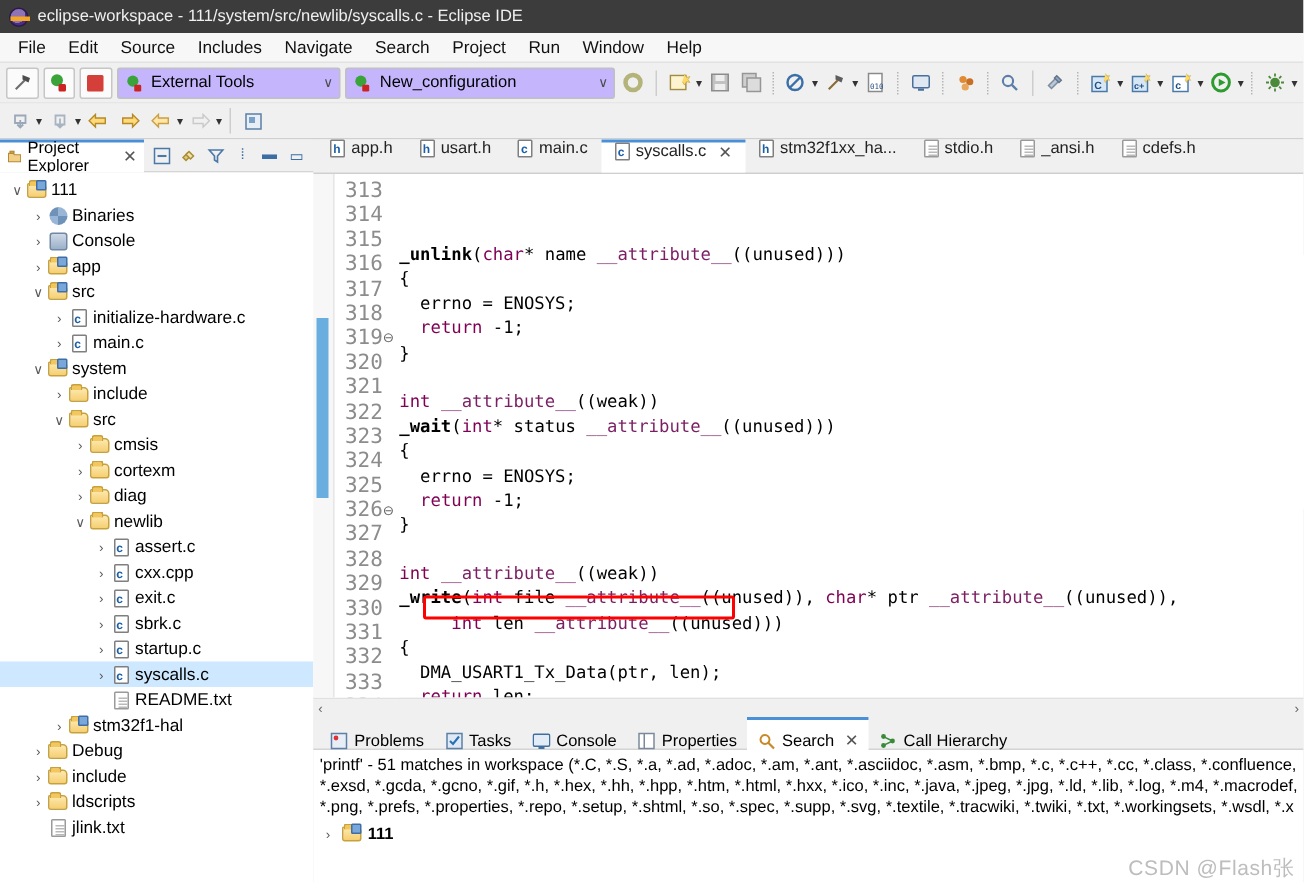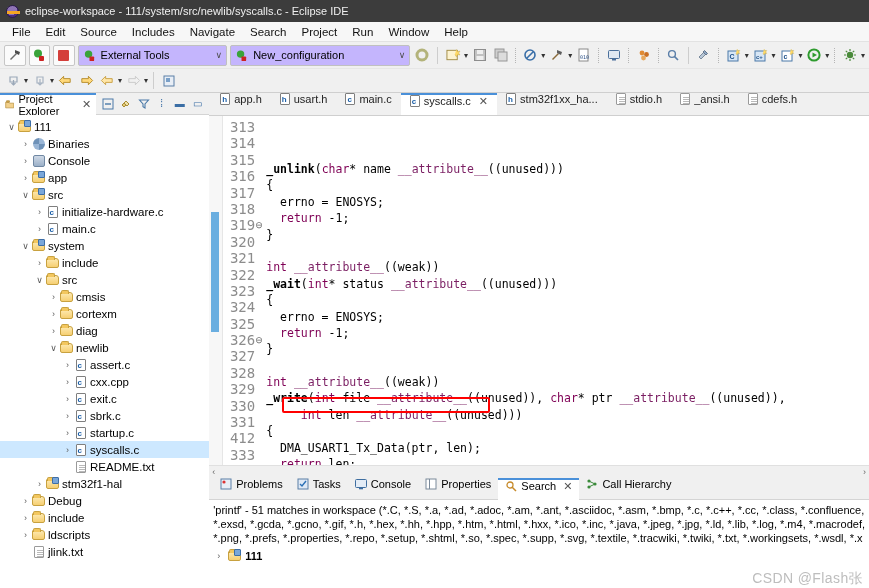--- a/index.html
+++ b/index.html
@@ -161,21 +161,21 @@
     display: flex; align-items: center; justify-content: space-between; padding: 0 3px;
     font-size: 9px; color: #666;
   }
 
   
   .bottom { height: 110px; background: #f0f0f0; display: flex; flex-direction: column; }
   .btabs {
     height: 22px; display: flex; align-items: center; background: #f0f0f0;
     border-bottom: 1px solid #d4d4d4; padding-left: 4px;
   }
-  .btab { height: 22px; display: flex; align-items: flex-start; gap: 4px; padding: 0 7px; font-size: 11px; }
+  .btab { height: 22px; display: flex; align-items: flex-end; gap: 4px; padding: 0 7px; font-size: 11px; }
   .btab.active { background: #ffffff; border-top: 2px solid #4a90d9; }
   .btab .x { font-size: 11px; color: #555; margin-left: 3px; }
   .bcontent { flex: 1; background: #fff; padding: 3px 4px; font-size: 11px; line-height: 14px; overflow: hidden; position: relative;}
   .bline { white-space: nowrap; }
   .bresult { display:flex; align-items:center; gap:3px; margin-top: 4px; }
   .watermark {
     position: absolute; right: 6px; bottom: 3px; color: #bdbdbd; font-size: 14px;
     letter-spacing: 0.4px;
   }
 </style>
@@ -714,21 +714,21 @@
             <div class="ln">322</div>
             <div class="ln">323</div>
             <div class="ln">324</div>
             <div class="ln">325</div>
             <div class="ln">326</div>
             <div class="ln">327</div>
             <div class="ln">328</div>
             <div class="ln">329</div>
             <div class="ln">330</div>
             <div class="ln">331</div>
-            <div class="ln">412</div>
+            <div class="ln">332</div>
             <div class="ln">333</div>
             <div class="ln">334</div>
           </div>
         <div class="ed-fold" id="foldcol">
             <div class="ln"></div>
             <div class="ln"></div>
             <div class="ln"></div>
             <div class="ln"></div>
             <div class="ln"></div>
             <div class="ln"></div>

